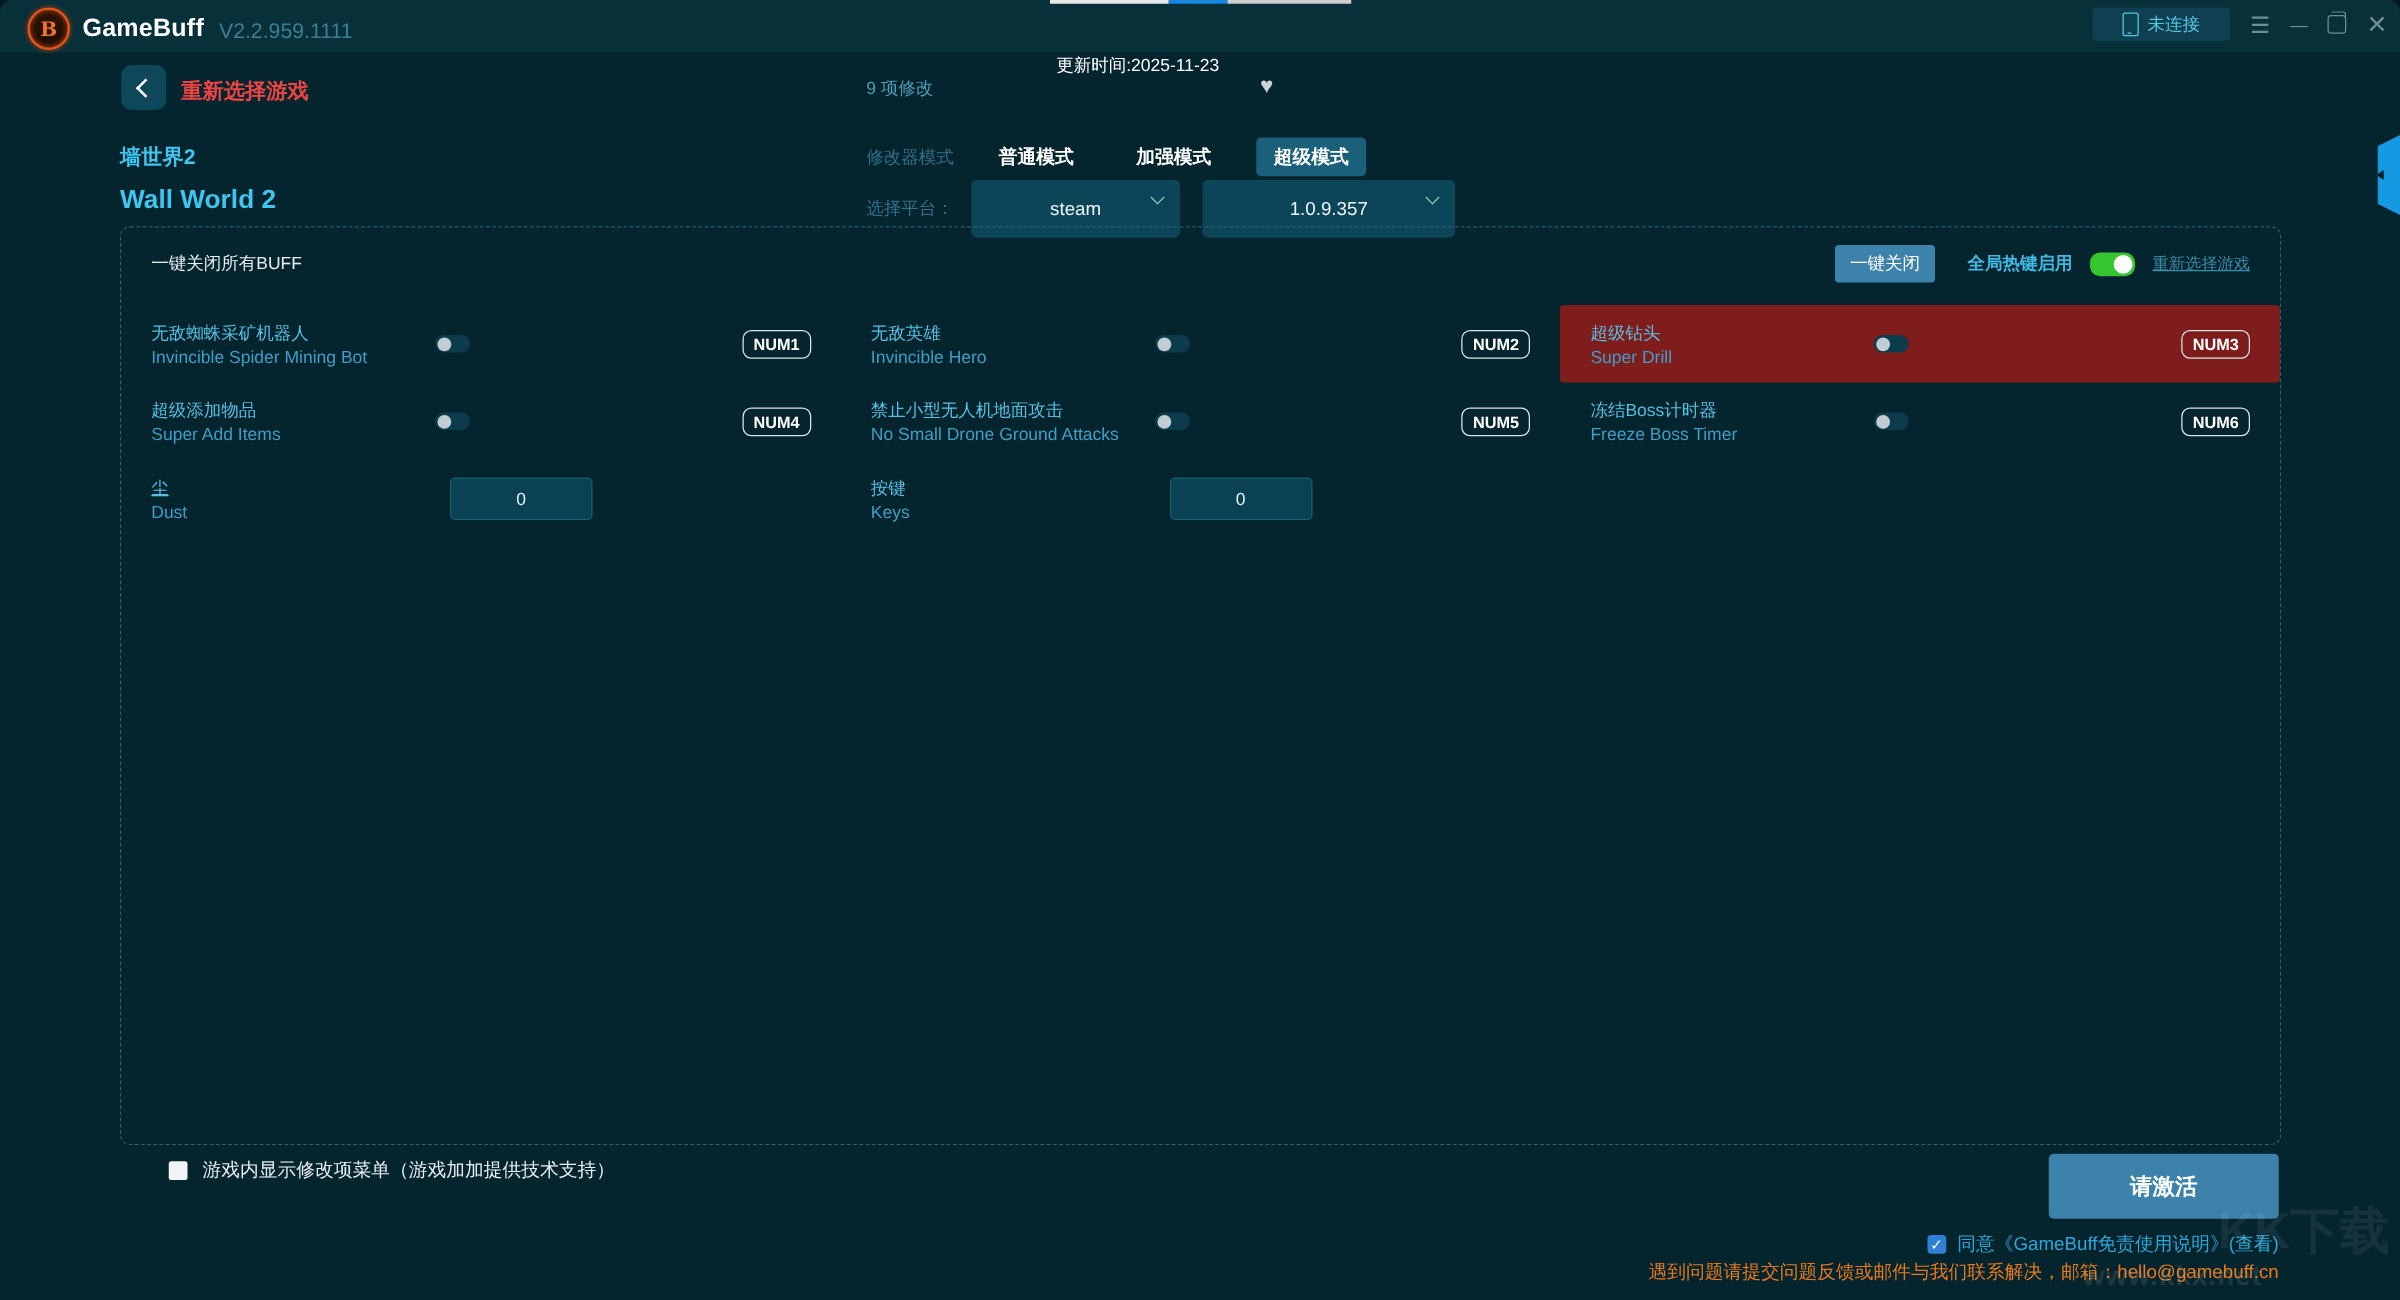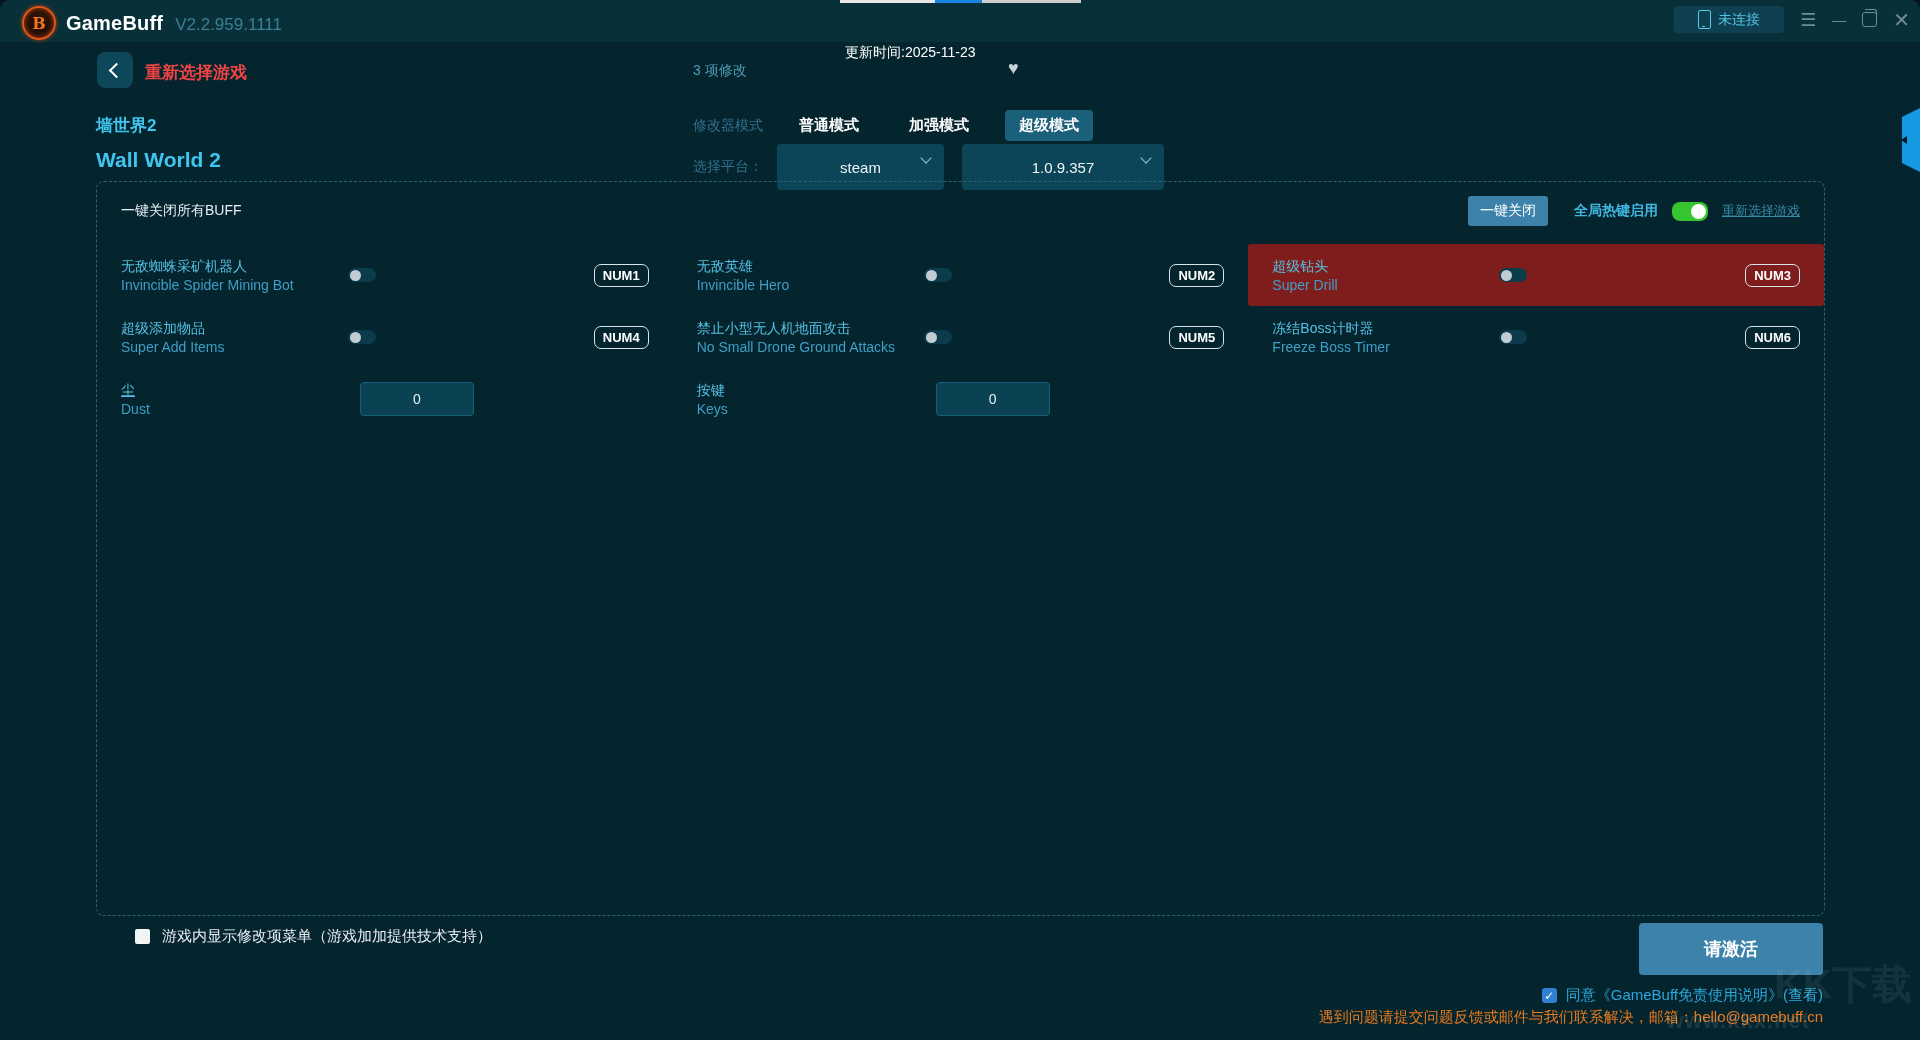--- a/index.html
+++ b/index.html
@@ -105,21 +105,21 @@
     <div class="icobtn">
         <div class="restore"></div>
       </div>
     <div class="icobtn" style="font-size:20px;">✕</div>
   </div>
 
   <div class="backbtn">
       <div class="chev-left"></div>
     </div>
   <div class="pagetitle">重新选择游戏</div>
-  <div class="modcount">3 项修改</div>
+  <div class="modcount">9 项修改</div>
   <div class="updtime">更新时间:2025-11-23</div>
   <div class="heart">♥</div>
 
   <div class="gtitle-zh">墙世界2</div>
   <div class="gtitle-en">Wall World 2</div>
 
   <div class="moderow">
     <div class="modelabel">修改器模式</div>
     <div class="modeopt">普通模式</div>
     <div class="modeopt">加强模式</div>

